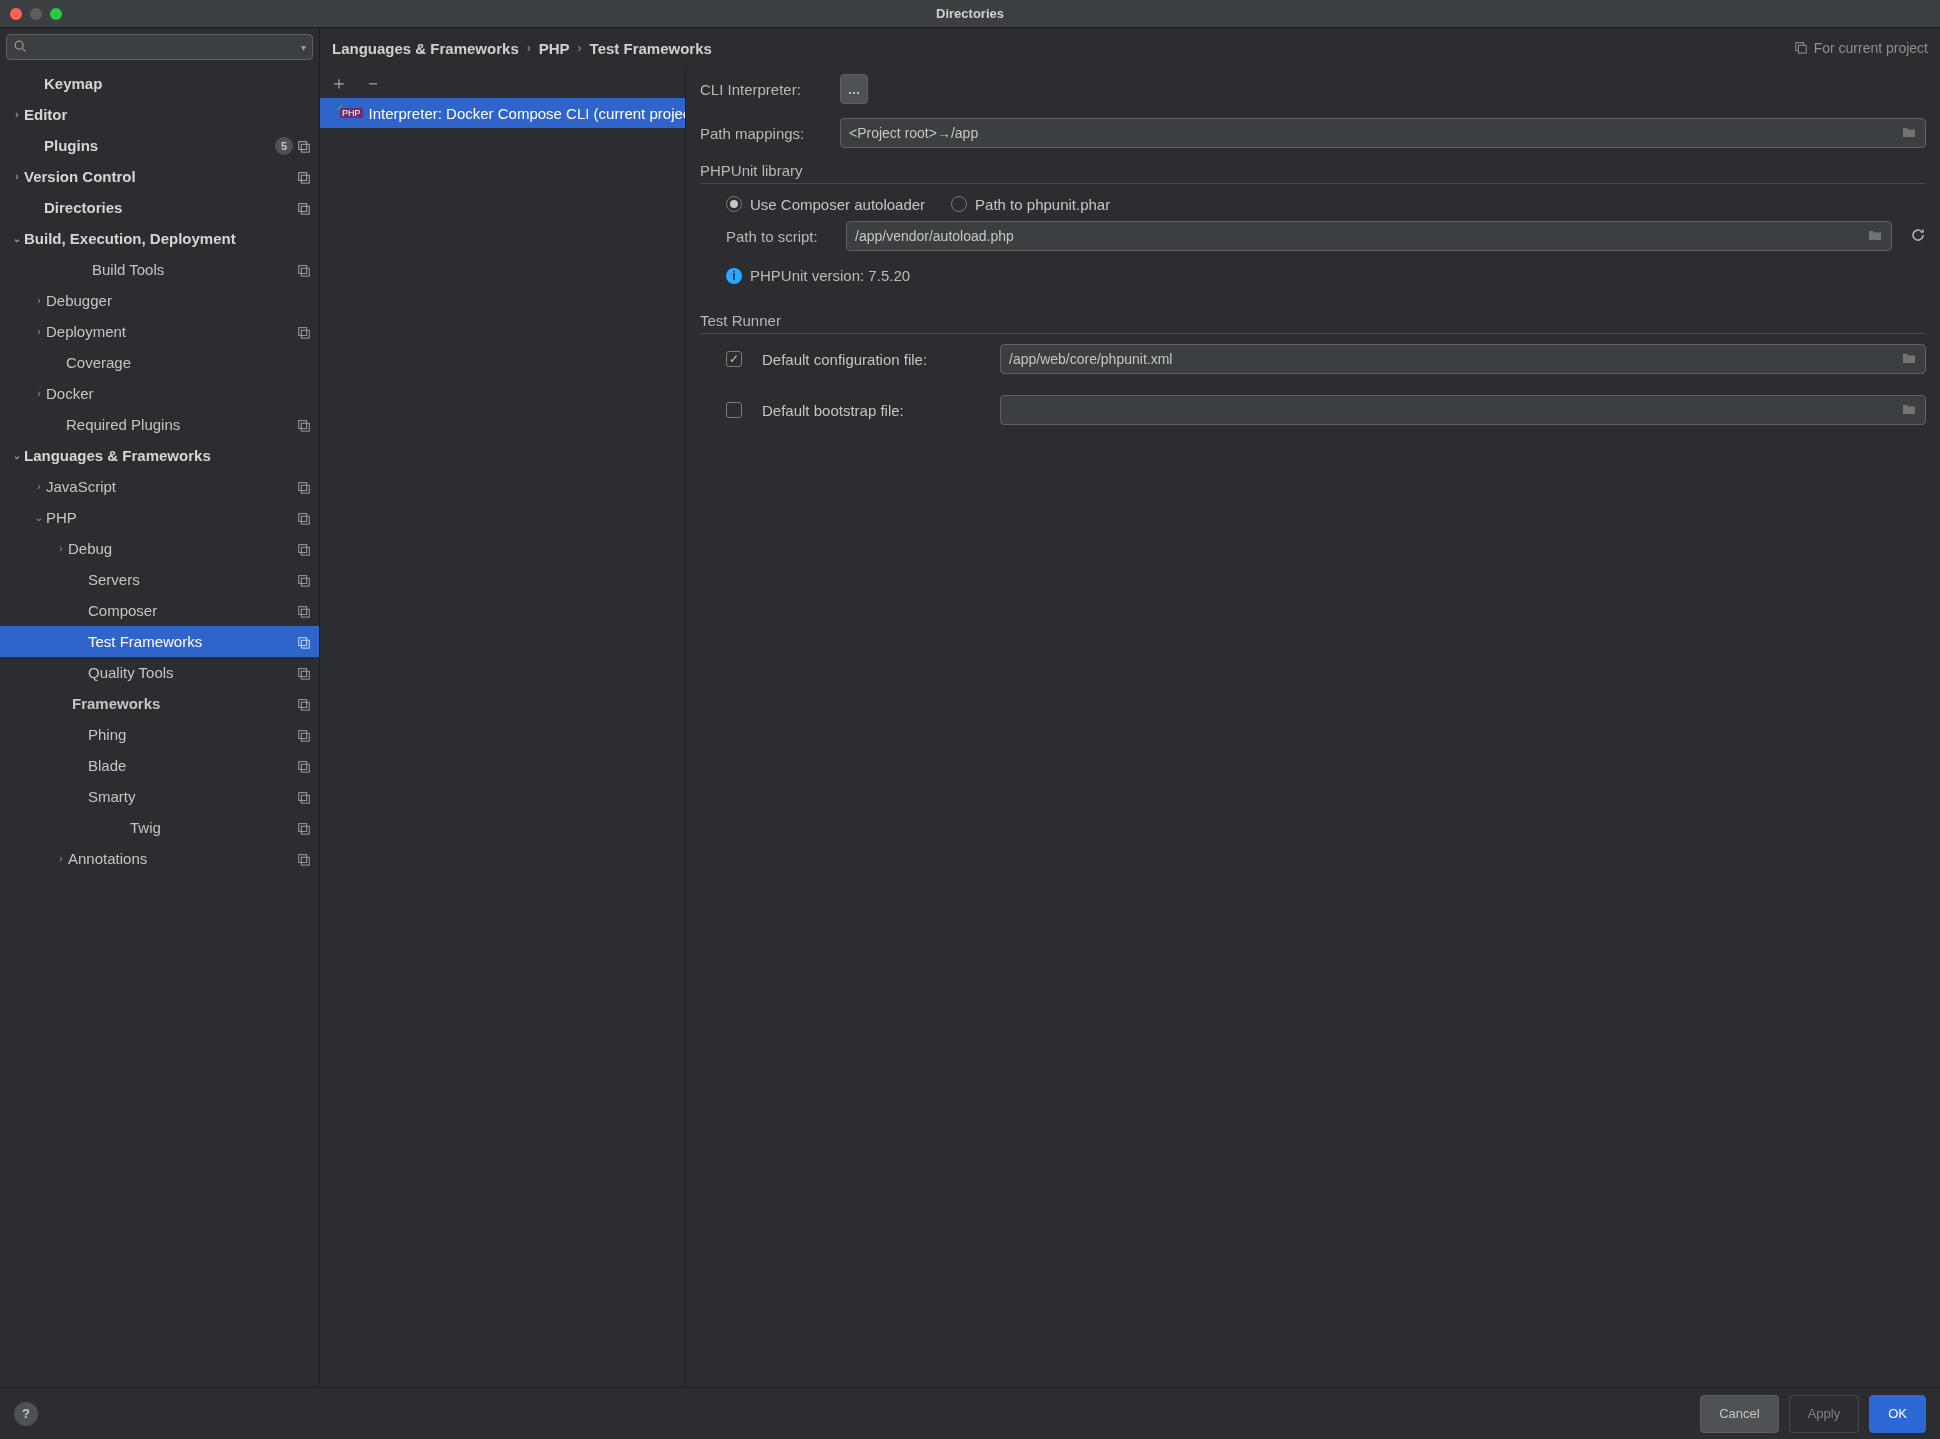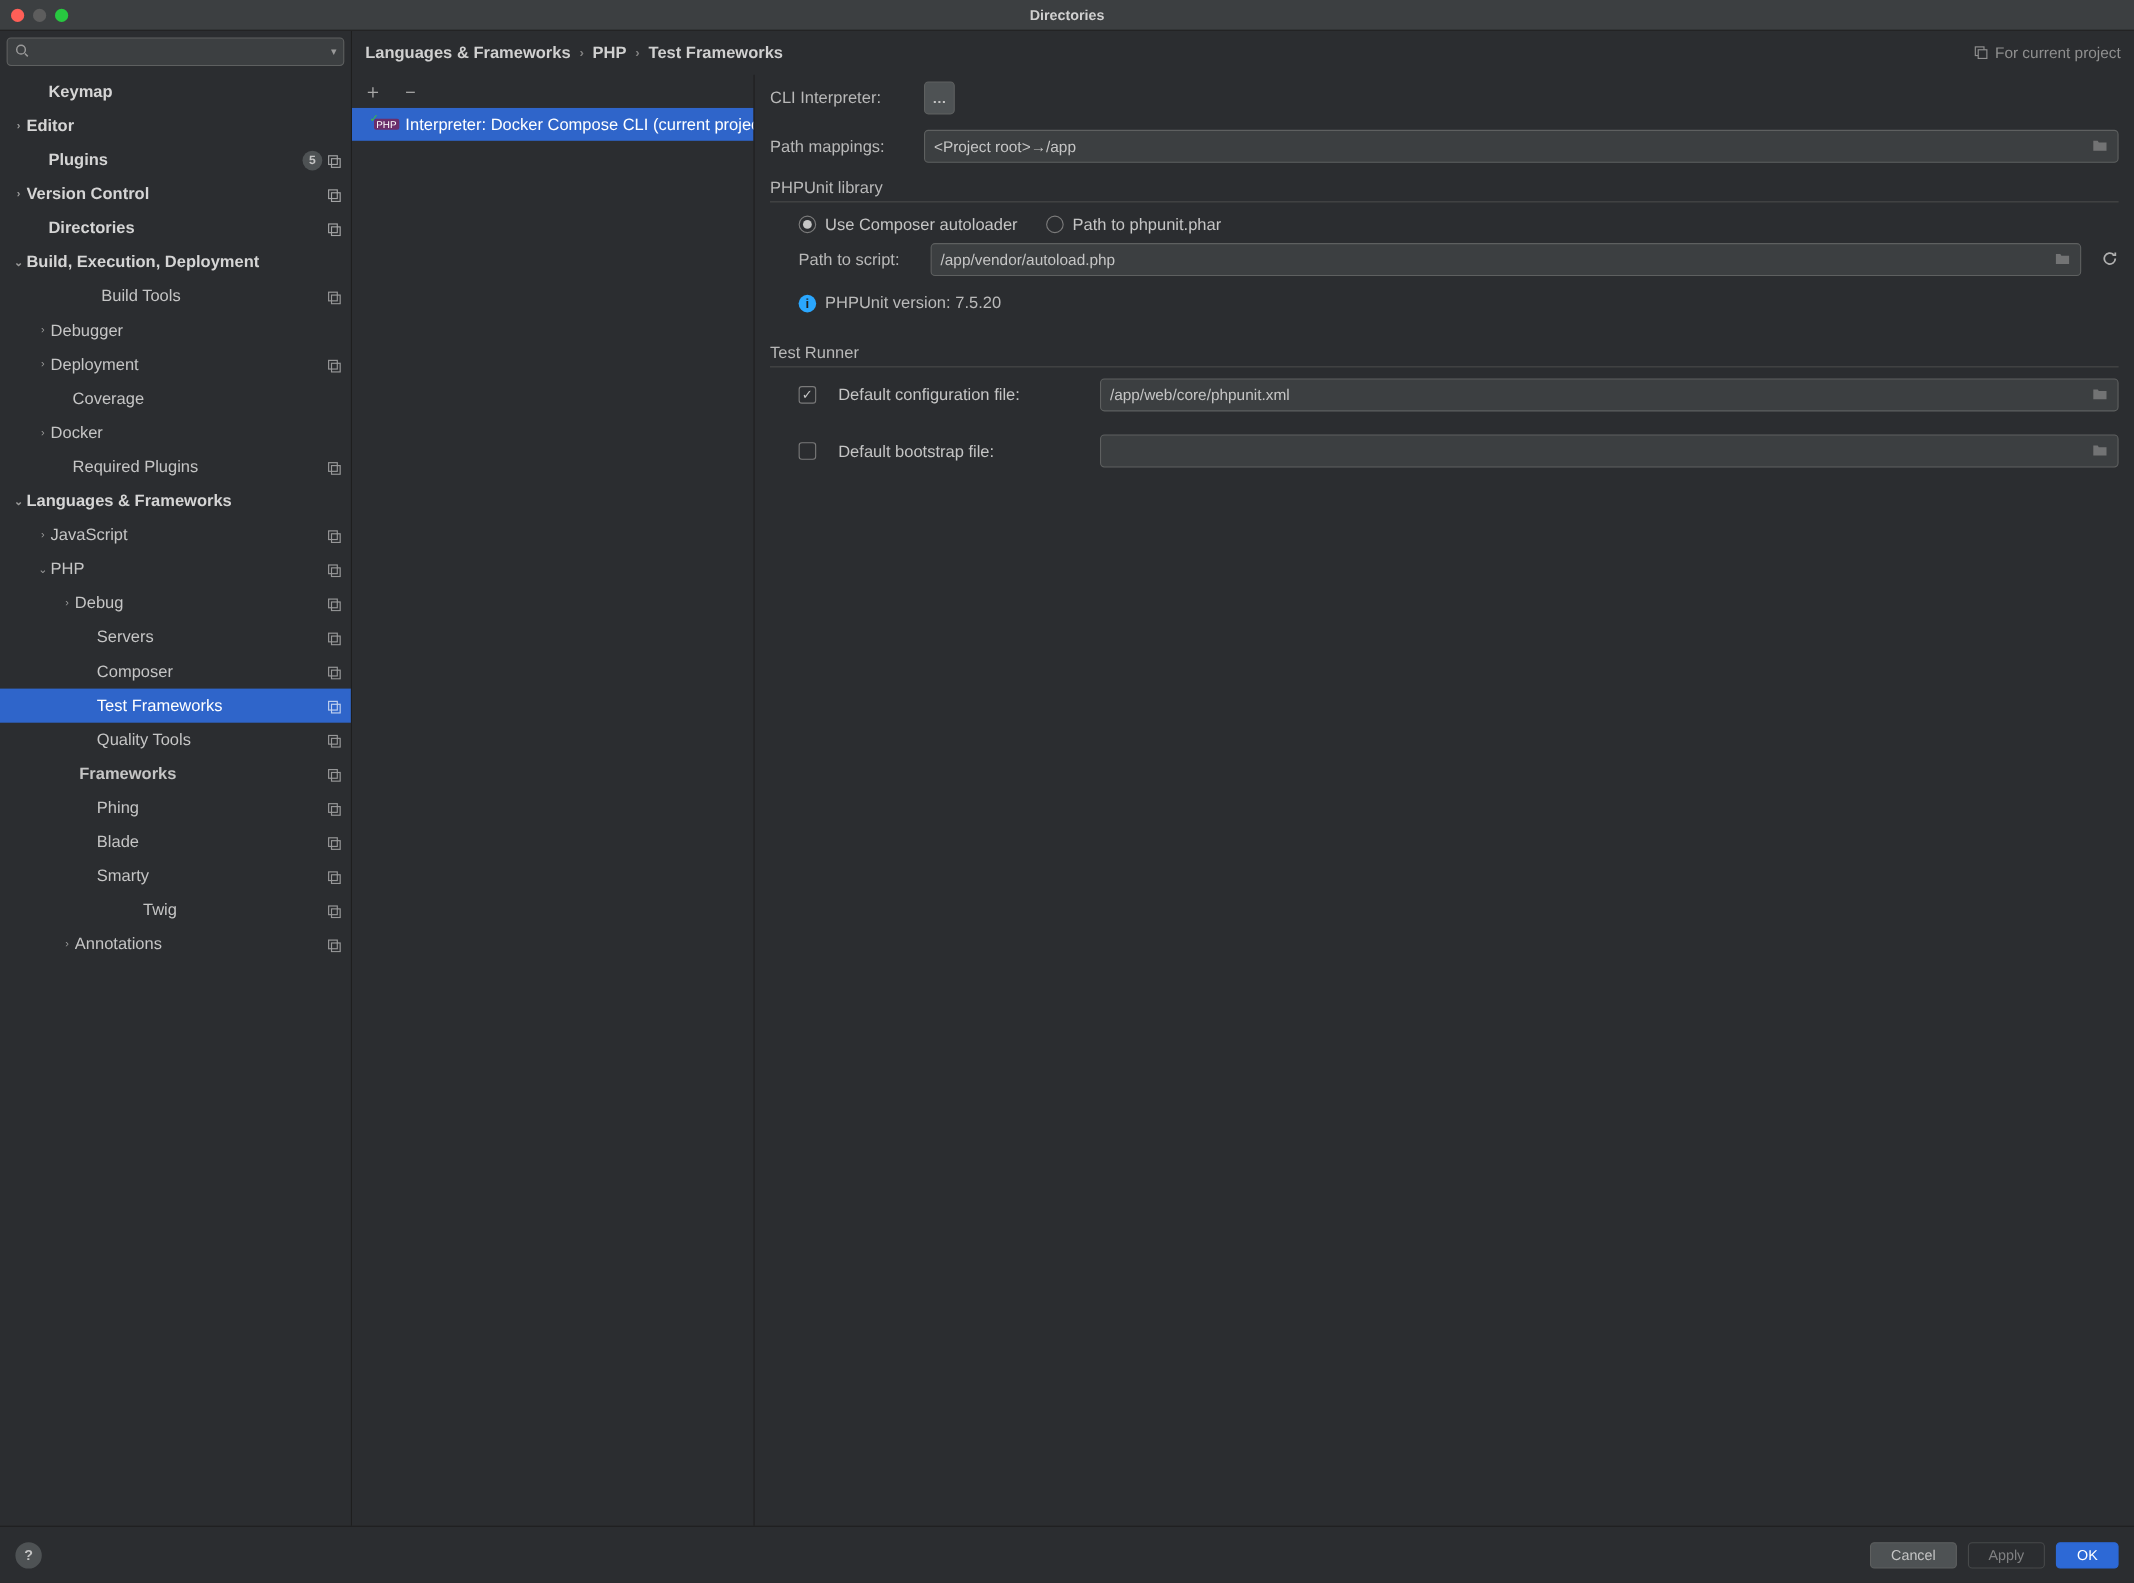--- a/index.html
+++ b/index.html
@@ -315,21 +315,21 @@
     gap: 10px;
   }
   .help {
     width: 24px; height: 24px; border-radius: 50%;
     background: #4e5254; color: #c5c5c5;
     display: flex; align-items: center; justify-content: center;
     font-weight: bold;
   }
   .bottom .spacer { flex: 1; }
   .btn {
-    height: 24px;
+    height: 38px;
     padding: 0 18px;
     border-radius: 4px;
     border: 1px solid #5e6060;
     background: #4e5254;
     color: #c5c5c5;
     font-size: 13px;
     display: flex; align-items: center; justify-content: center;
   }
   .btn.disabled { opacity: 0.55; background: transparent; }
   .btn.primary { background: #2d69d6; border-color: #2d69d6; color: #fff; font-weight: 500; }

